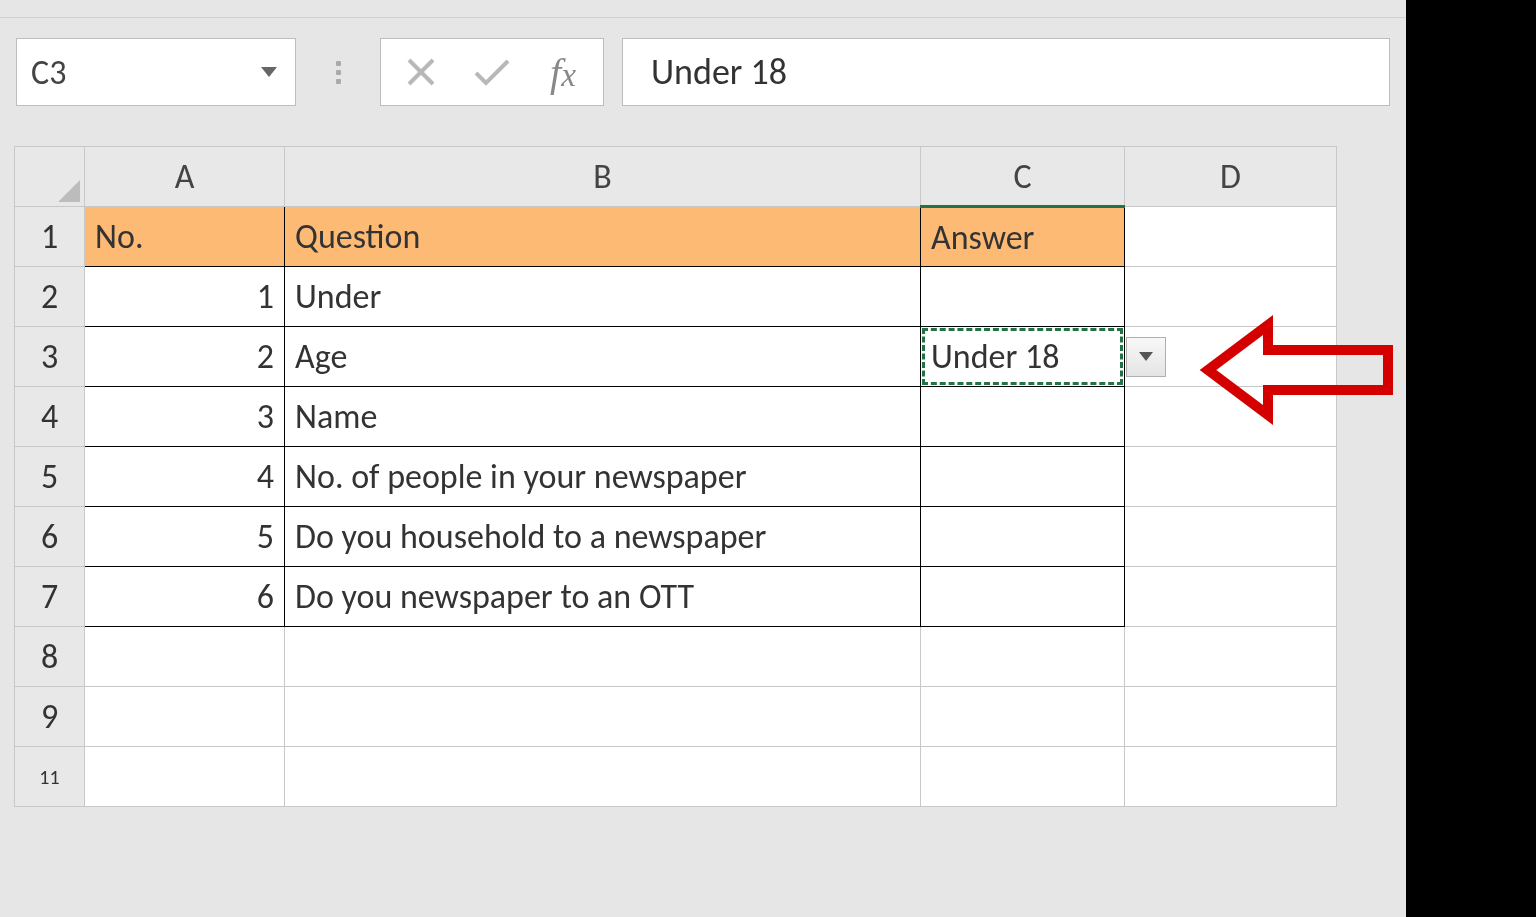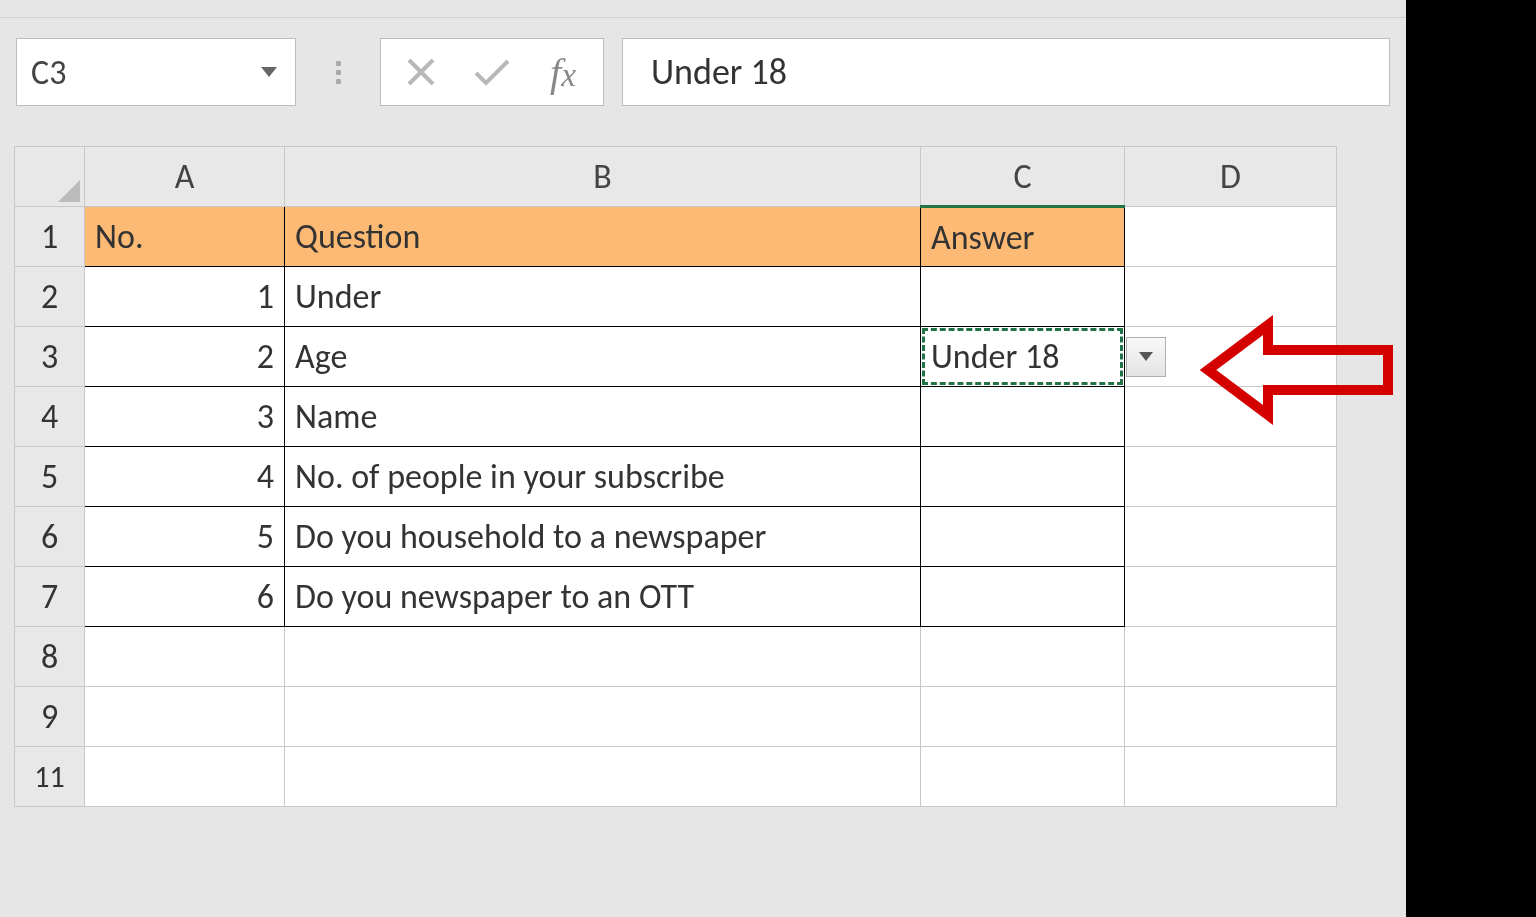--- a/index.html
+++ b/index.html
@@ -287,21 +287,21 @@
     <tr>
       <td class="row-head">4</td>
       <td class="content-cell right">3</td>
       <td class="content-cell">Name</td>
       <td class="content-cell"></td>
       <td></td>
     </tr>
     <tr>
       <td class="row-head">5</td>
       <td class="content-cell right">4</td>
-      <td class="content-cell">No. of people in your subscribe</td>
+      <td class="content-cell">No. of people in your newspaper</td>
       <td class="content-cell"></td>
       <td></td>
     </tr>
     <tr>
       <td class="row-head">6</td>
       <td class="content-cell right">5</td>
       <td class="content-cell">Do you household to a newspaper</td>
       <td class="content-cell"></td>
       <td></td>
     </tr>
@@ -320,21 +320,21 @@
       <td></td>
     </tr>
     <tr>
       <td class="row-head">9</td>
       <td></td>
       <td></td>
       <td></td>
       <td></td>
     </tr>
     <tr style="height:30px">
-      <td class="row-head" style="font-size:30px">11</td>
+      <td class="row-head" style="font-size:20px">11</td>
       <td></td>
       <td></td>
       <td></td>
       <td></td>
     </tr>
   </tbody>
     </table>
 
   <svg class="arrow-callout" width="200" height="120">
     <polygon points="10,60 70,15 70,40 190,40 190,80 70,80 70,105" fill="none" stroke="#d40000" stroke-width="10" stroke-linejoin="miter"></polygon>

